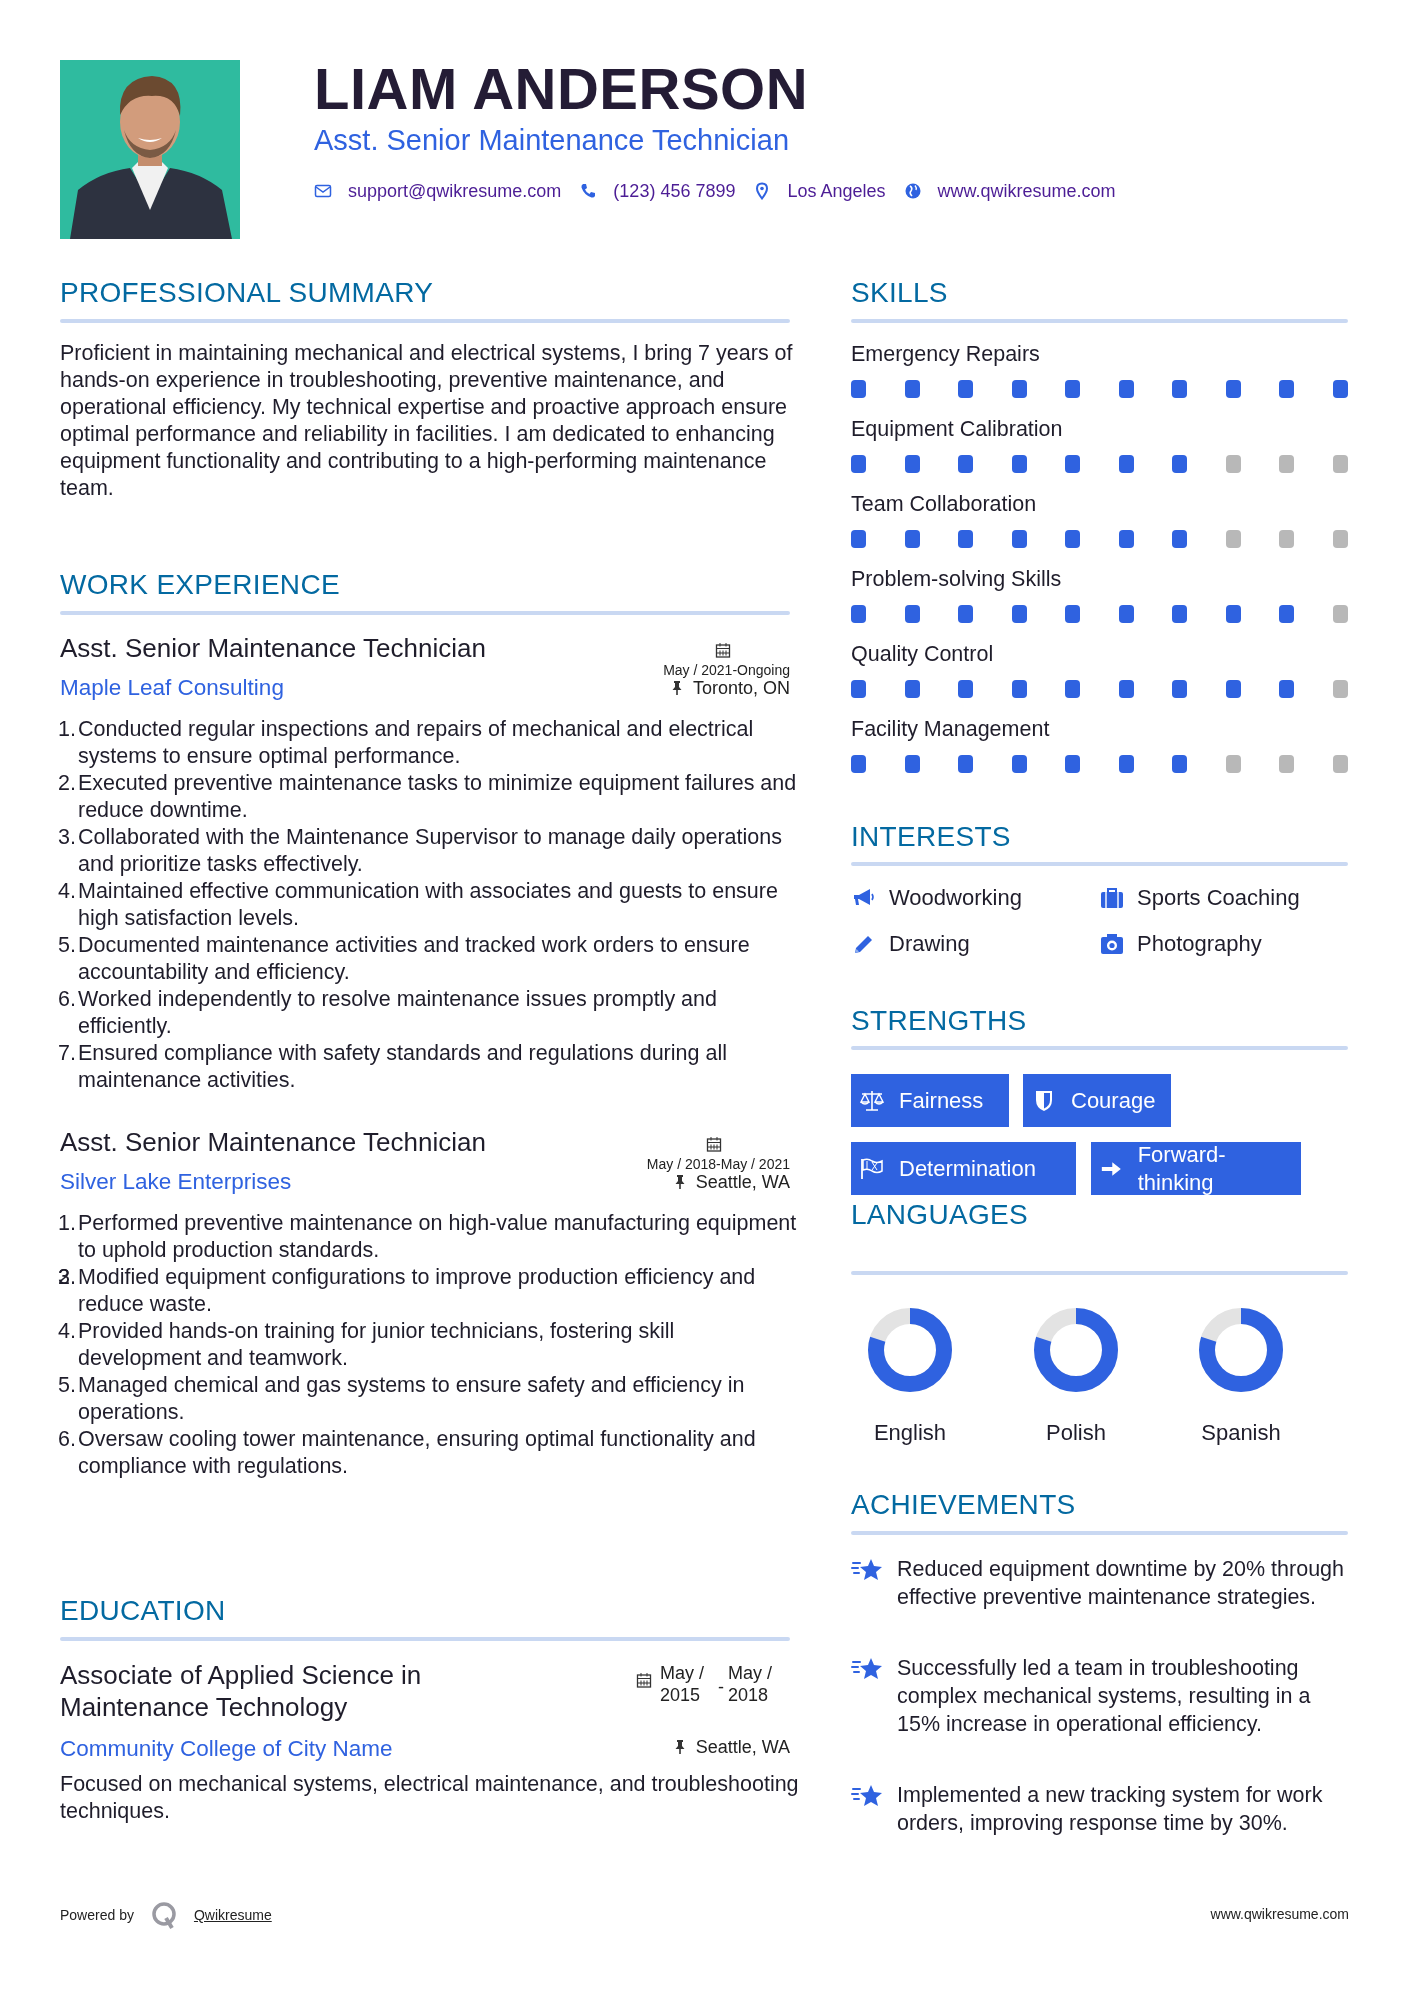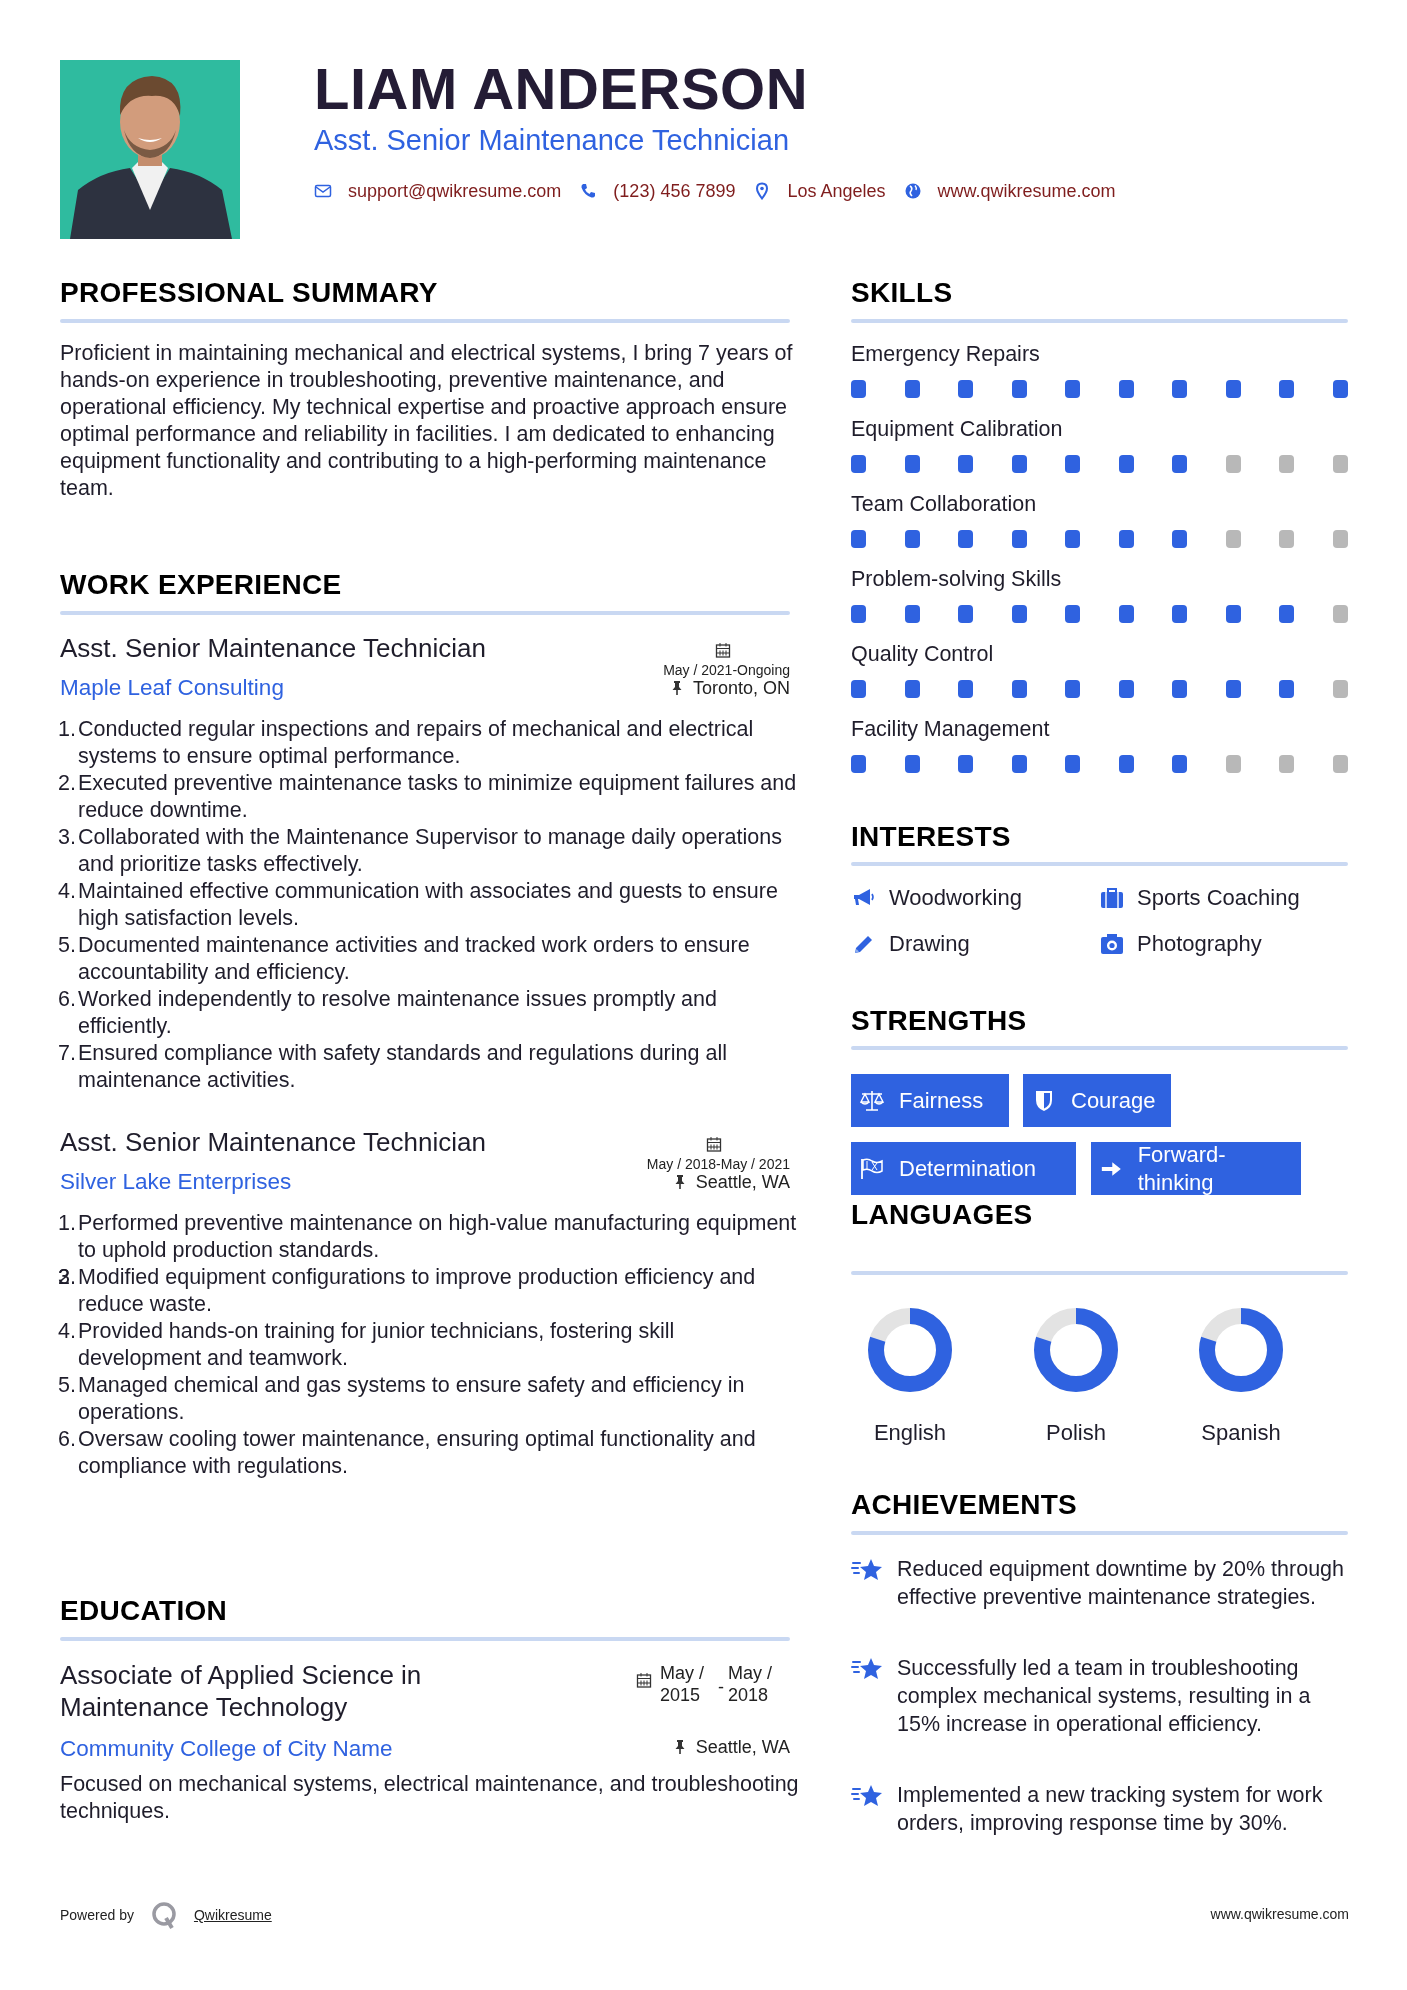--- a/index.html
+++ b/index.html
@@ -5,27 +5,27 @@
   * { box-sizing: border-box; margin: 0; padding: 0; }
   html, body { width: 1407px; height: 1990px; background: #ffffff; }
   body { font-family: "Liberation Sans", "DejaVu Sans", sans-serif; color: #1f1d2b; position: relative; overflow: hidden; }
   .page { position: absolute; left: 0; top: 0; width: 1407px; height: 1990px; }
 
   
   .photo { position: absolute; left: 60px; top: 60px; width: 180px; height: 179px; background: #2fbb9f; overflow: hidden; }
   .photo svg { width: 100%; height: 100%; display: block; }
   .name { position: absolute; left: 314px; top: 56px; font-size: 58px; font-weight: 700; letter-spacing: 0.5px; color: #241c35; line-height: 66px; }
   .title { position: absolute; left: 314px; top: 122px; font-size: 29px; color: #2f62e0; line-height: 36px; }
-  .contacts { position: absolute; left: 314px; top: 179px; display: flex; align-items: center; font-size: 18px; color: #7f1d1d; line-height: 24px; white-space: nowrap; }
+  .contacts { position: absolute; left: 314px; top: 179px; display: flex; align-items: center; font-size: 18px; color: #4c1d95; line-height: 24px; white-space: nowrap; }
   .contacts .ci { display: inline-flex; align-items: center; margin-right: 18px; }
   .contacts .ic { display: inline-flex; width: 18px; height: 18px; margin-right: 16px; color: #2f62e0; align-items: center; justify-content: center; }
   .contacts .ic svg { width: 18px; height: 18px; }
 
   
-  .sec-h { position: absolute; font-size: 28px; font-weight: 700; color: #000000; letter-spacing: 0.3px; line-height: 34px; }
+  .sec-h { position: absolute; font-size: 28px; font-weight: 400; color: #0369a1; letter-spacing: 0.3px; line-height: 34px; }
   .rule { position: absolute; height: 4px; background: #c9d8f2; border-radius: 2px; }
 
   .para { position: absolute; font-size: 21.5px; line-height: 27px; color: #1f1d2b; }
 
   
   .job-title { position: absolute; font-size: 26px; line-height: 32px; color: #1f1d2b; }
   .job-date { position: absolute; font-size: 14px; line-height: 24px; color: #222; display: flex; align-items: center; white-space: nowrap; flex-direction: column; }
   .job-date svg, .job-loc svg { width: 16px; height: 16px; margin-right: 8px; color: #333; }
   .company { position: absolute; font-size: 22.5px; line-height: 28px; color: #2f62e0; }
   .job-loc { position: absolute; font-size: 18px; line-height: 24px; color: #222; display: flex; align-items: center; white-space: nowrap; }

